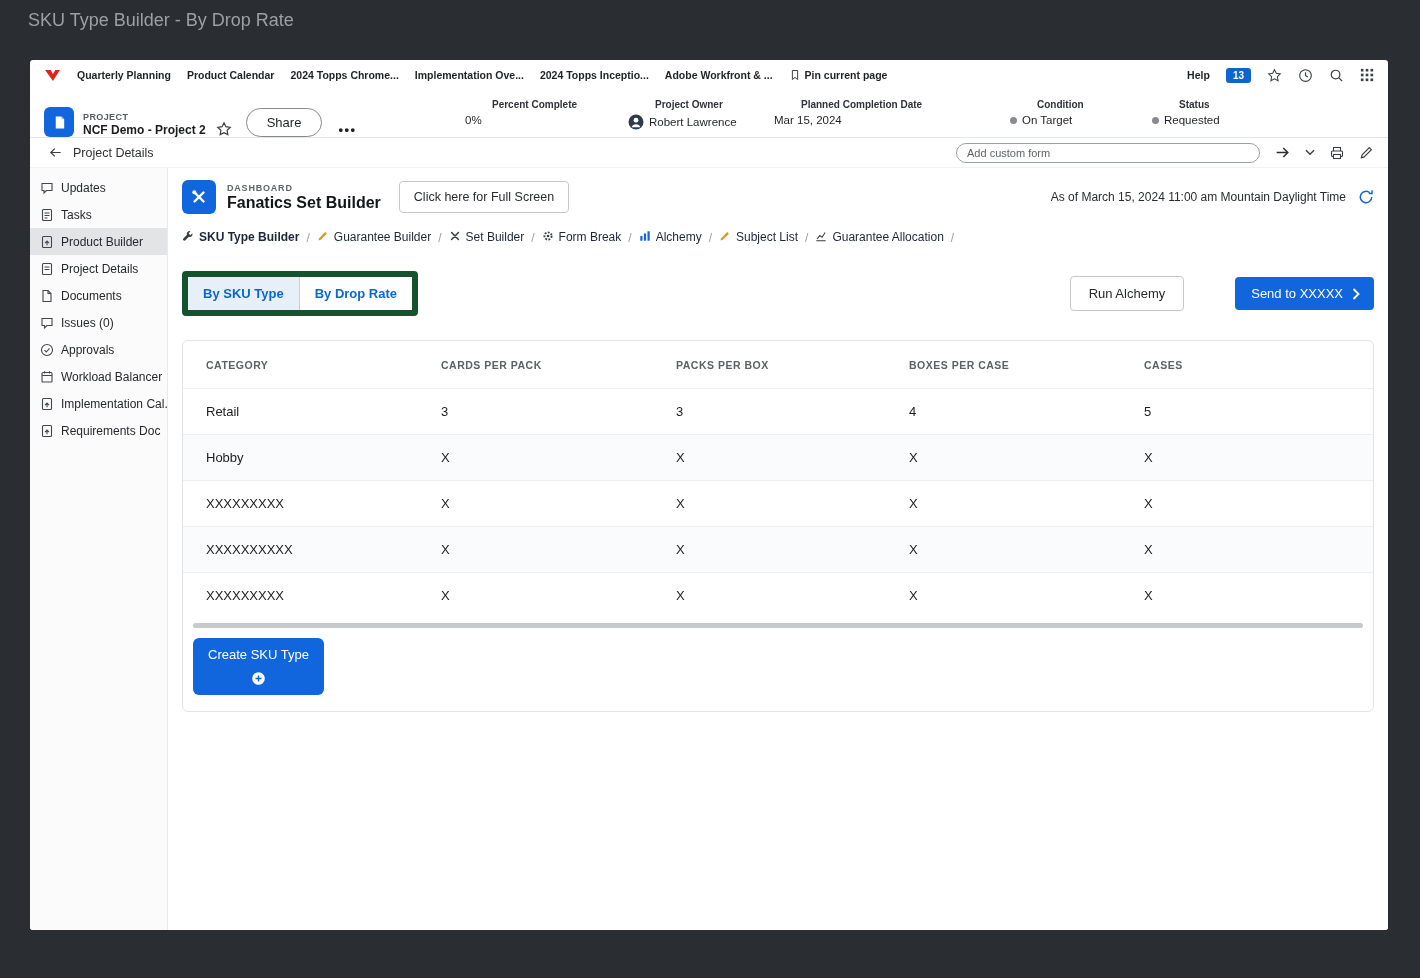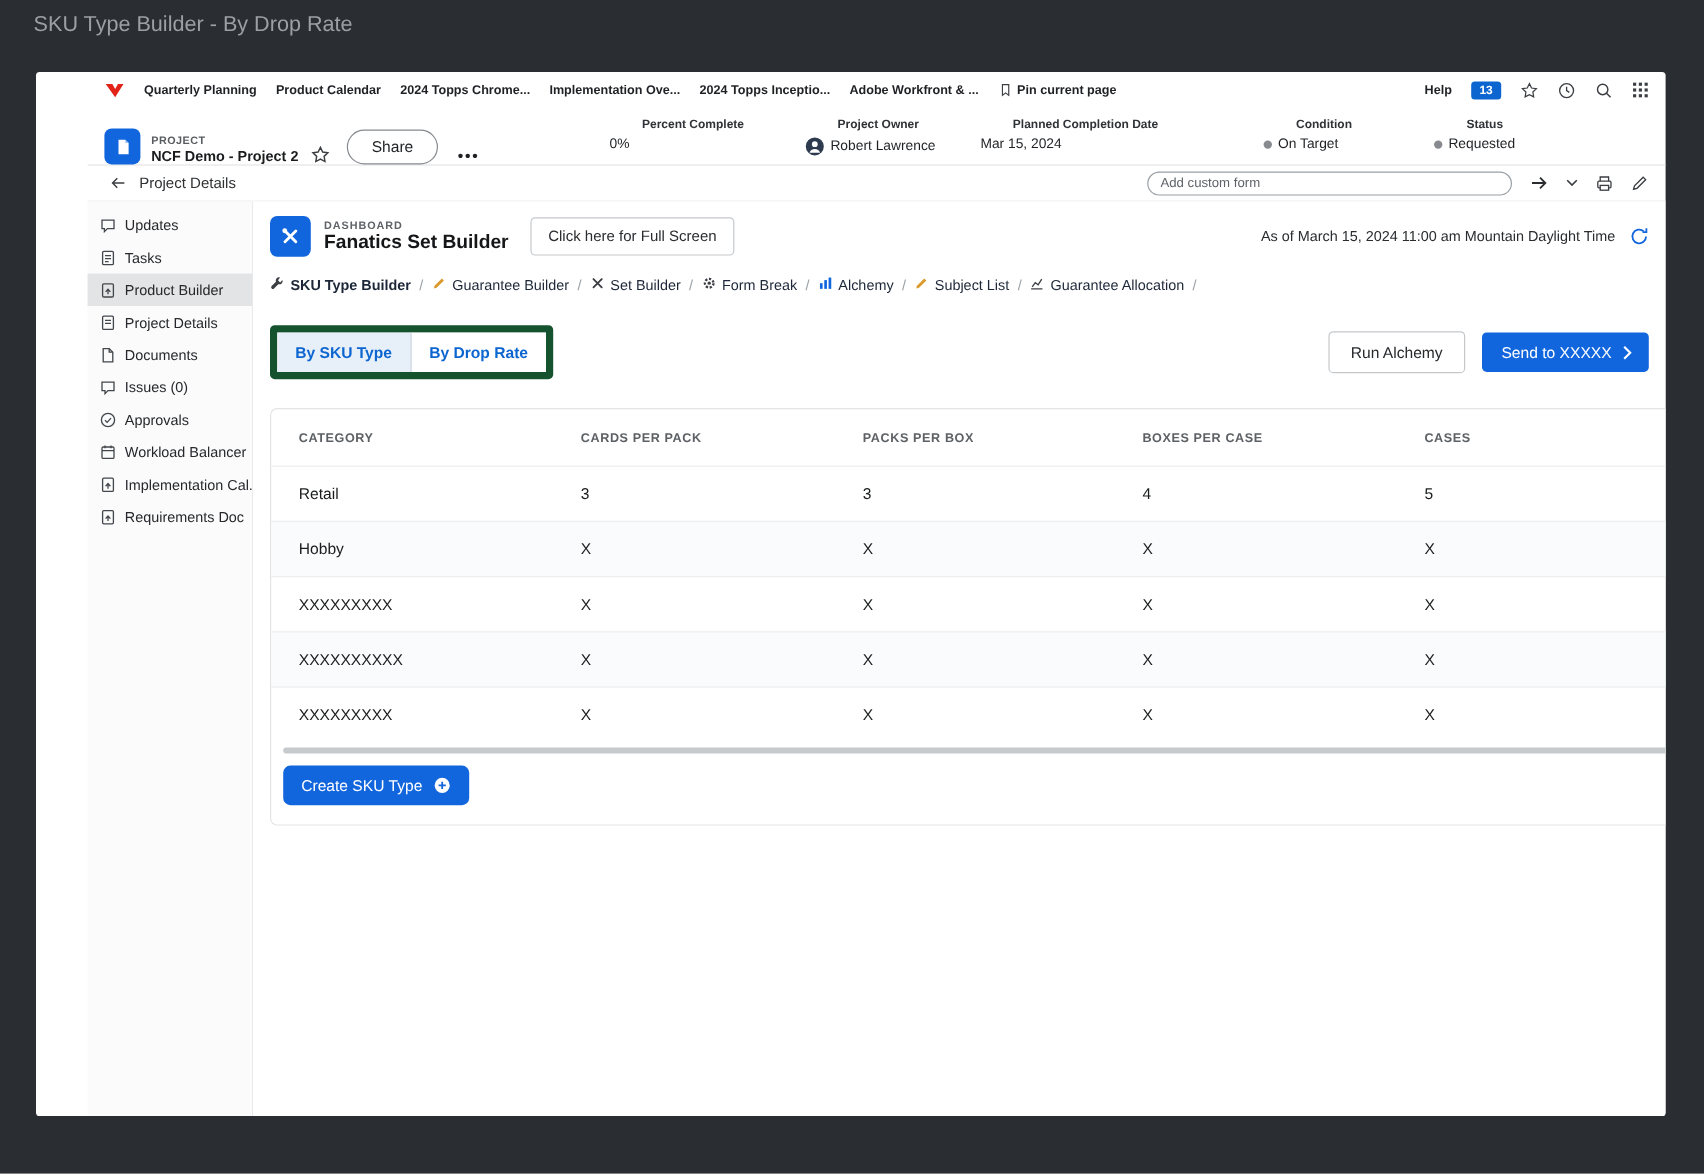--- a/index.html
+++ b/index.html
@@ -2,21 +2,21 @@
 <html><head>
 <meta charset="utf-8">
 <style>
   * { box-sizing: border-box; margin: 0; padding: 0; }
   html,body { width:1420px; height:978px; overflow:hidden; }
   body { background:#2a2d31; font-family:"Liberation Sans", sans-serif; position:relative; }
 
   .caption { position:absolute; left:28px; top:10px; font-size:18px; color:#9ba0a5; }
 
   .app { position:absolute; left:30px; top:60px; width:1358px; height:870px; background:#fff;
-         border-radius:3px; overflow:hidden; display:flex; flex-direction:column;padding-left:43px; }
+         border-radius:3px; overflow:hidden; display:flex; flex-direction:column; }
 
   
   .bmbar { height:30px; flex:0 0 auto; display:flex; align-items:center; padding:0 14px; gap:16px;
            font-size:10.5px; color:#1f2124; font-weight:bold; }
   .bm { white-space:nowrap; cursor:pointer; }
   .pin { display:flex; align-items:center; gap:4px; }
   .spacer { flex:1; }
   .badge { background:#0d66d0; color:#fff; font-size:10px; padding:2px 7px; border-radius:3px; font-weight:bold; cursor:pointer; }
   .tbicon { display:flex; align-items:center; cursor:pointer; }
 
@@ -63,45 +63,45 @@
   .dtxt { margin-left:11px; }
   .deyebrow { font-size:9px; font-weight:bold; color:#5f6368; letter-spacing:.8px; }
   .dtitle { font-size:16px; font-weight:bold; color:#151618; margin-top:1px; }
   .fsbtn { margin-left:18px; border:1px solid #c5c8cb; border-radius:4px; background:#fff;
            padding:8px 14px; font-size:12.5px; color:#2a2c2f; cursor:pointer; font-family:inherit; }
   .asof { font-size:12px; color:#2a2c2f; margin-left:auto; margin-right:12px; }
   .refresh { display:flex; cursor:pointer; }
 
   
   .crumbs { margin-top:16px; display:flex; align-items:center; font-size:12px; color:#1d2738; }
-  .crumb { display:flex; align-items:center; gap:5px; cursor:pointer; white-space:nowrap; }
+  .crumb { display:flex; gap:5px; cursor:pointer; white-space:nowrap; }
   .crumb.bold { font-weight:bold; }
   .sep { color:#9aa0a6; margin:0 7px; }
 
   
   .tabsrow { margin-top:26px; display:flex; align-items:center; }
   .tabgroup { display:inline-flex; border:6px solid #14532d; border-radius:4px; overflow:hidden; background:#fff; }
   .tab { padding:9px 15px; font-size:13px; font-weight:bold; color:#0d66d0; background:#fff;
          border:none; cursor:pointer; font-family:inherit; }
   .tab.selected { background:#e7eff9; }
   .tab + .tab { border-left:1px solid #c6d0dc; }
   .runbtn { margin-left:auto; border:1px solid #c5c8cb; background:#fff; border-radius:4px;
             padding:9px 18px; font-size:13px; color:#26282b; margin-right:14px; cursor:pointer; font-family:inherit; }
   .sendbtn { background:#1266dd; color:#fff; border:none; border-radius:4px; padding:9px 14px 9px 16px;
-             font-size:13px; display:flex; align-items:center; gap:9px; cursor:pointer; font-family:inherit; }
+             font-size:13px; display:flex; align-items:center; gap:9px; cursor:pointer; font-family:inherit;margin-left:37px; }
 
   
   .card { margin-top:24px; width:1192px; border:1px solid #e2e4e6; border-radius:6px; background:#fff; padding-bottom:16px; }
   .trow { display:grid; grid-template-columns:235px 235px 233px 235px 1fr; padding:0 23px; align-items:center; height:46px; }
   .thead { height:47px; font-size:10.5px; font-weight:bold; letter-spacing:.5px; color:#5d6165; }
   .datarow { font-size:13px; color:#1b1c1d; border-top:1px solid #eceeef; }
   .datarow.alt { background:#fafbfc; }
   .scrolltrack { height:5px; background:#c7cacd; border-radius:3px; margin:5px 10px 10px; width:1170px; cursor:pointer; }
   .createbtn { margin:6px 0 0 10px; background:#1266dd; border:none; border-radius:6px; color:#fff;
-               font-size:13px; padding:9px 15px; display:flex; align-items:center; gap:9px; cursor:pointer; font-family:inherit; }
+               font-size:13px; padding:9px 15px; display:flex; align-items:center; gap:9px; cursor:pointer; font-family:inherit;flex-direction:column; }
 </style>
 </head>
 <body>
 
 <div class="caption">SKU Type Builder - By Drop Rate</div>
 
 <div class="app">
 
   <div class="bmbar">
     <span class="tbicon">

